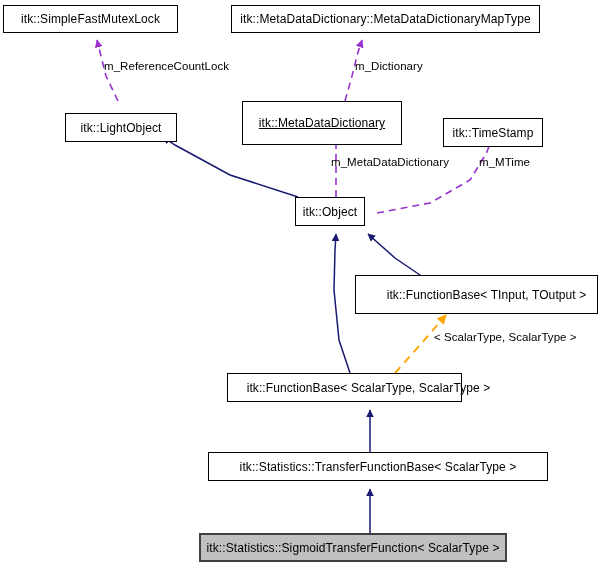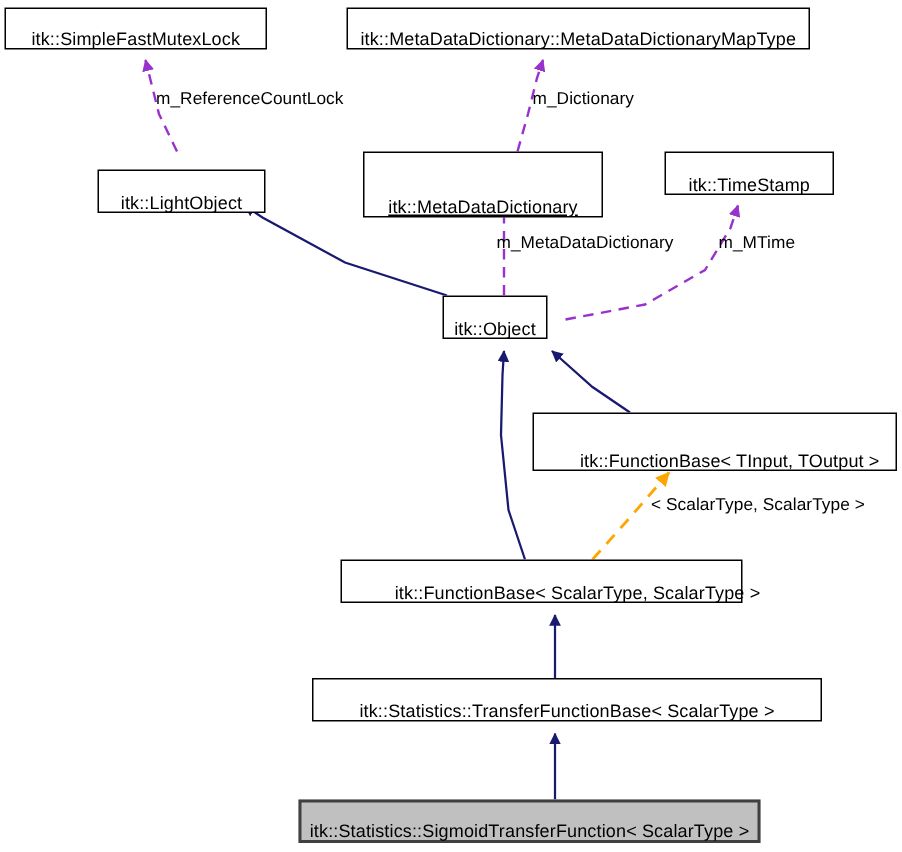--- a/index.html
+++ b/index.html
@@ -27,21 +27,21 @@
     width: 601px;
     height: 568px;
     pointer-events: none;
   }
   .node {
     position: absolute;
     box-sizing: border-box;
     border: 1px solid #000000;
     background: #ffffff;
     display: flex;
-    align-items: flex-end;
+    align-items: center;
     justify-content: center;
     white-space: nowrap;
     font-size: 12px;
     color: #000000;
     line-height: 1;
     letter-spacing: 0.1px;
   }
   .node.highlight {
     background: #c0c0c0;
     border: 2px solid #404040;
@@ -107,33 +107,33 @@
   </div>
 
   <div class="node" id="node-2" style="left: 65px; top: 101px; width: 112px; height: 29px; margin-top: 12px;">
     <span class="node-label">itk::LightObject</span>
   </div>
 
   <div class="node" id="node-3" style="left: 242px; top: 101px; width: 160px; height: 44px; text-decoration: underline;">
     <span class="node-label">itk::MetaDataDictionary</span>
   </div>
 
-  <div class="node" id="node-4" style="left: 443px; top: 101px; width: 113px; height: 29px;">
+  <div class="node" id="node-4" style="left: 443px; top: 118px; width: 100px; height: 29px;">
     <span class="node-label">itk::TimeStamp</span>
   </div>
 
   <div class="node" id="node-5" style="left: 295px; top: 197px; width: 70px; height: 29px;">
     <span class="node-label">itk::Object</span>
   </div>
 
   <div class="node" id="node-6" style="left: 355px; top: 275px; width: 243px; height: 39px; padding-left: 20px;">
     <span class="node-label">itk::FunctionBase&lt; TInput, TOutput &gt;</span>
   </div>
 
-  <div class="node" id="node-7" style="left: 227px; top: 373px; width: 268px; height: 29px; padding-left: 48px;">
+  <div class="node" id="node-7" style="left: 227px; top: 373px; width: 235px; height: 29px; padding-left: 48px;">
     <span class="node-label">itk::FunctionBase&lt; ScalarType, ScalarType &gt;</span>
   </div>
 
   <div class="node" id="node-8" style="left: 208px; top: 452px; width: 340px; height: 29px;">
     <span class="node-label">itk::Statistics::TransferFunctionBase&lt; ScalarType &gt;</span>
   </div>
 
   <div class="node highlight" id="node-9" style="left: 199px; top: 533px; width: 308px; height: 29px;">
     <span class="node-label">itk::Statistics::SigmoidTransferFunction&lt; ScalarType &gt;</span>
   </div>

